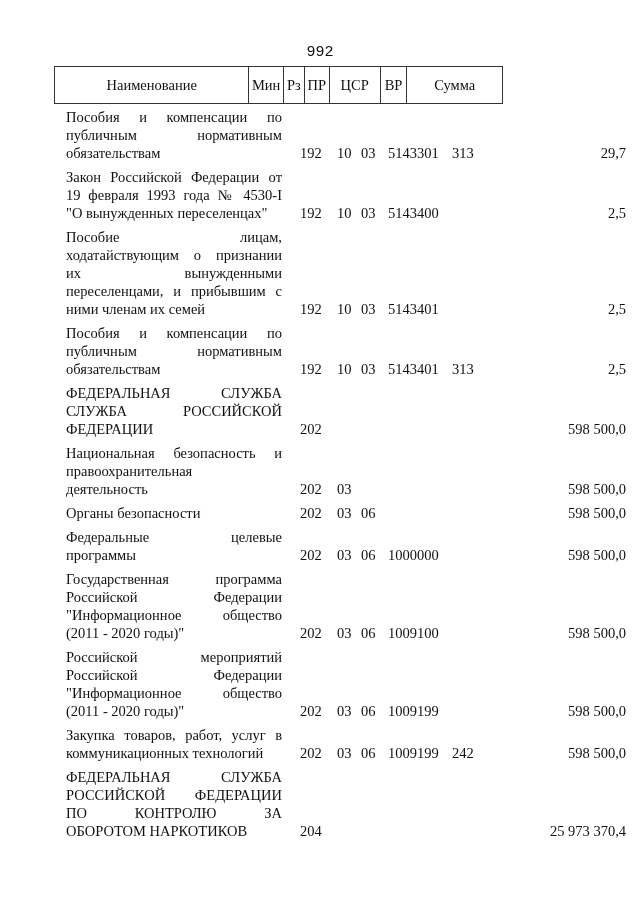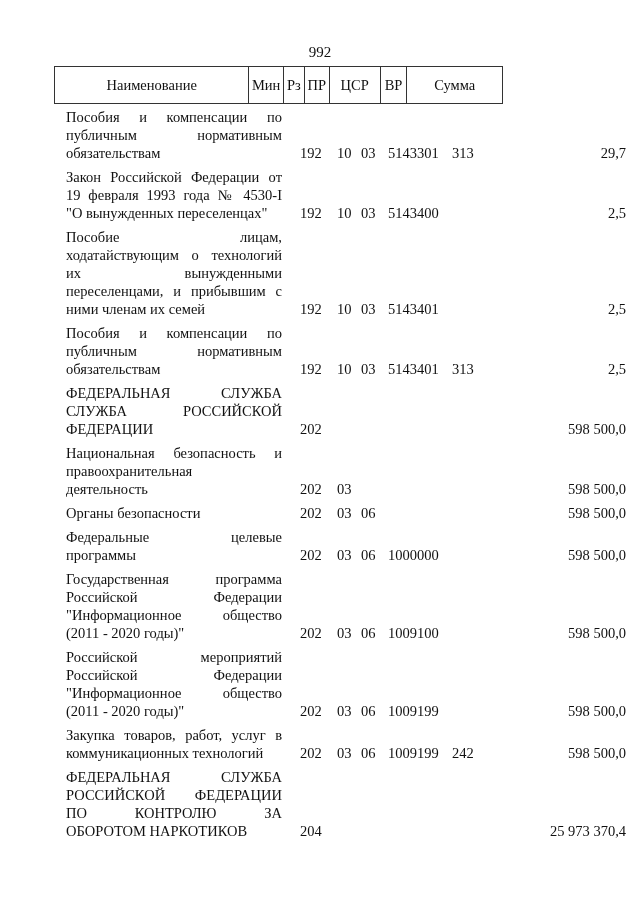--- a/index.html
+++ b/index.html
@@ -4,20 +4,21 @@
   <style>
     html, body { margin: 0; padding: 0; background: #ffffff; }
     body {
       width: 640px; height: 905px; position: relative; overflow: hidden;
       font-family: "Liberation Serif", "DejaVu Serif", serif;
       color: #111; font-size: 14.5px;
     }
     .page-number {
       position: absolute; top: 44px; left: 0; width: 640px; text-align: center;
       font-size: 15px;
+      font-family: Liberation Mono, monospace;
     }
     .header {
       position: absolute; top: 66px; left: 54px; width: 449px; height: 38px;
       border: 1px solid #333; display: flex; box-sizing: border-box;
     }
     .header .cell {
       border-right: 1px solid #333; display: flex; align-items: center; justify-content: center;
       box-sizing: border-box; font-size: 14.5px;
     }
     .header .cell:last-child { border-right: none; }
@@ -84,21 +85,21 @@
       <span class="num min">192</span>
       <span class="num rz">10</span>
       <span class="num pr">03</span>
       <span class="num csr">5143400</span>
       <span class="num vr"></span>
       <span class="num sum">2,5</span>
     </div>
     <div class="row">
       <div class="name">
         <span class="line">Пособие лицам,</span>
-        <span class="line">ходатайствующим о технологий</span>
+        <span class="line">ходатайствующим о признании</span>
         <span class="line">их вынужденными</span>
         <span class="line">переселенцами, и прибывшим с</span>
         <span class="line last">ними членам их семей</span>
       </div>
       <span class="num min">192</span>
       <span class="num rz">10</span>
       <span class="num pr">03</span>
       <span class="num csr">5143401</span>
       <span class="num vr"></span>
       <span class="num sum">2,5</span>

